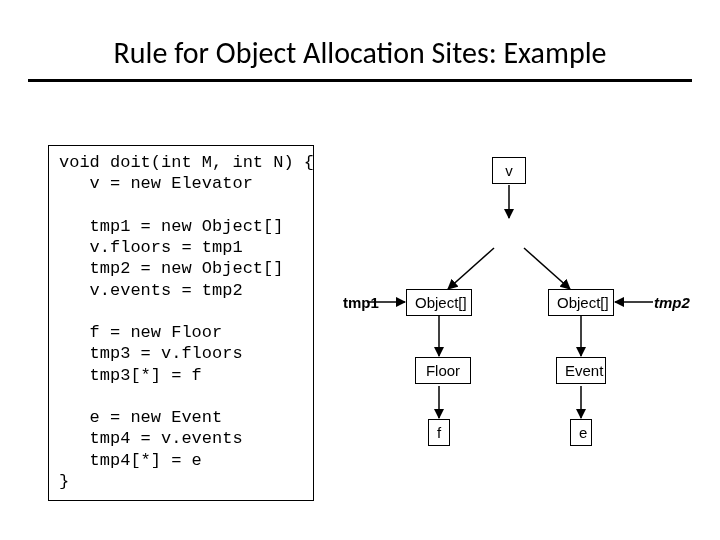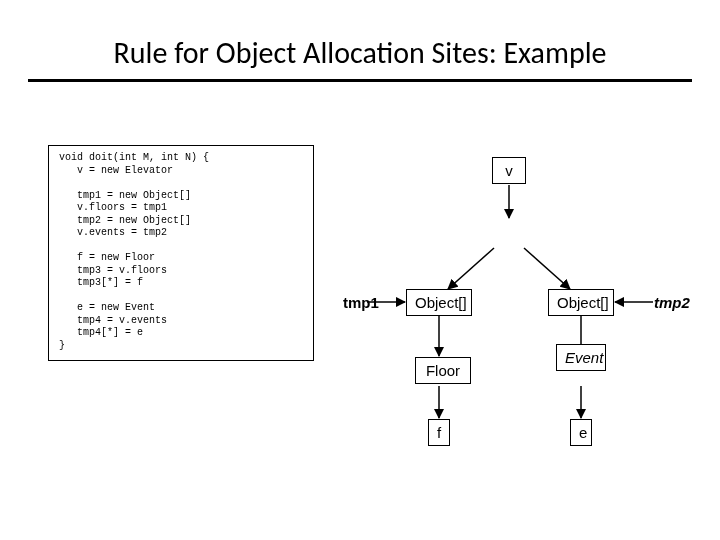--- a/index.html
+++ b/index.html
@@ -30,21 +30,21 @@
     margin: 0 0 28px 0;
   }
   .code-box {
     position: absolute;
     left: 48px;
     top: 145px;
     width: 244px;
     border: 1px solid #000;
     padding: 6px 10px 8px 10px;
     font-family: "Courier New", Courier, monospace;
-    font-size: 10px;
+    font-size: 17px;
     line-height: 1.25;
     white-space: pre;
   }
   .diagram {
     position: absolute;
     left: 0;
     top: 0;
     width: 720px;
     height: 540px;
     pointer-events: none;
@@ -127,19 +127,19 @@
     <div class="node boxed" style="left:492px; top:157px; width:34px;">v</div>
 
 
     <div class="node plain" style="left:343px; top:294px;">tmp1</div>
     <div class="node boxed" style="left:406px; top:289px; width:66px;">Object[]</div>
 
     <div class="node boxed" style="left:548px; top:289px; width:66px;">Object[]</div>
     <div class="node plain" style="left:654px; top:294px;font-style:italic;">tmp2</div>
 
     <div class="node boxed" style="left:415px; top:357px; width:56px;">Floor</div>
-    <div class="node boxed" style="left:556px; top:344px; width:50px;font-style:italic;">Event</div>
+    <div class="node boxed" style="left:556px; top:357px; width:50px;">Event</div>
 
     <div class="node boxed" style="left:428px; top:419px; width:22px;">f</div>
     <div class="node boxed" style="left:570px; top:419px; width:22px;">e</div>
 
   </div>
 </div>
 
 </body></html>

